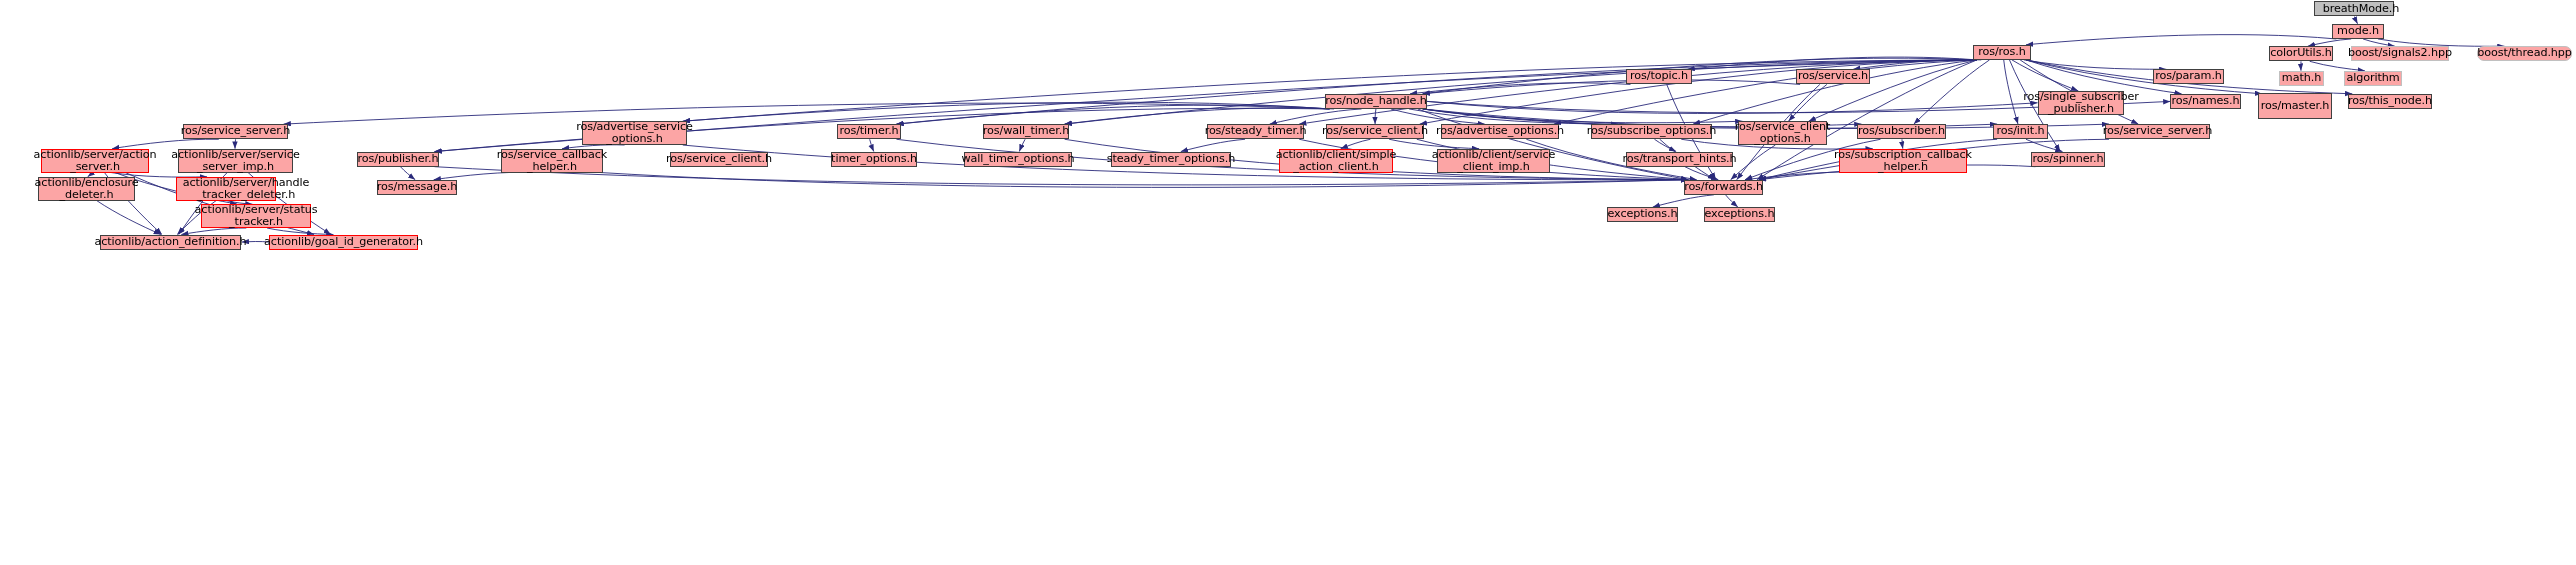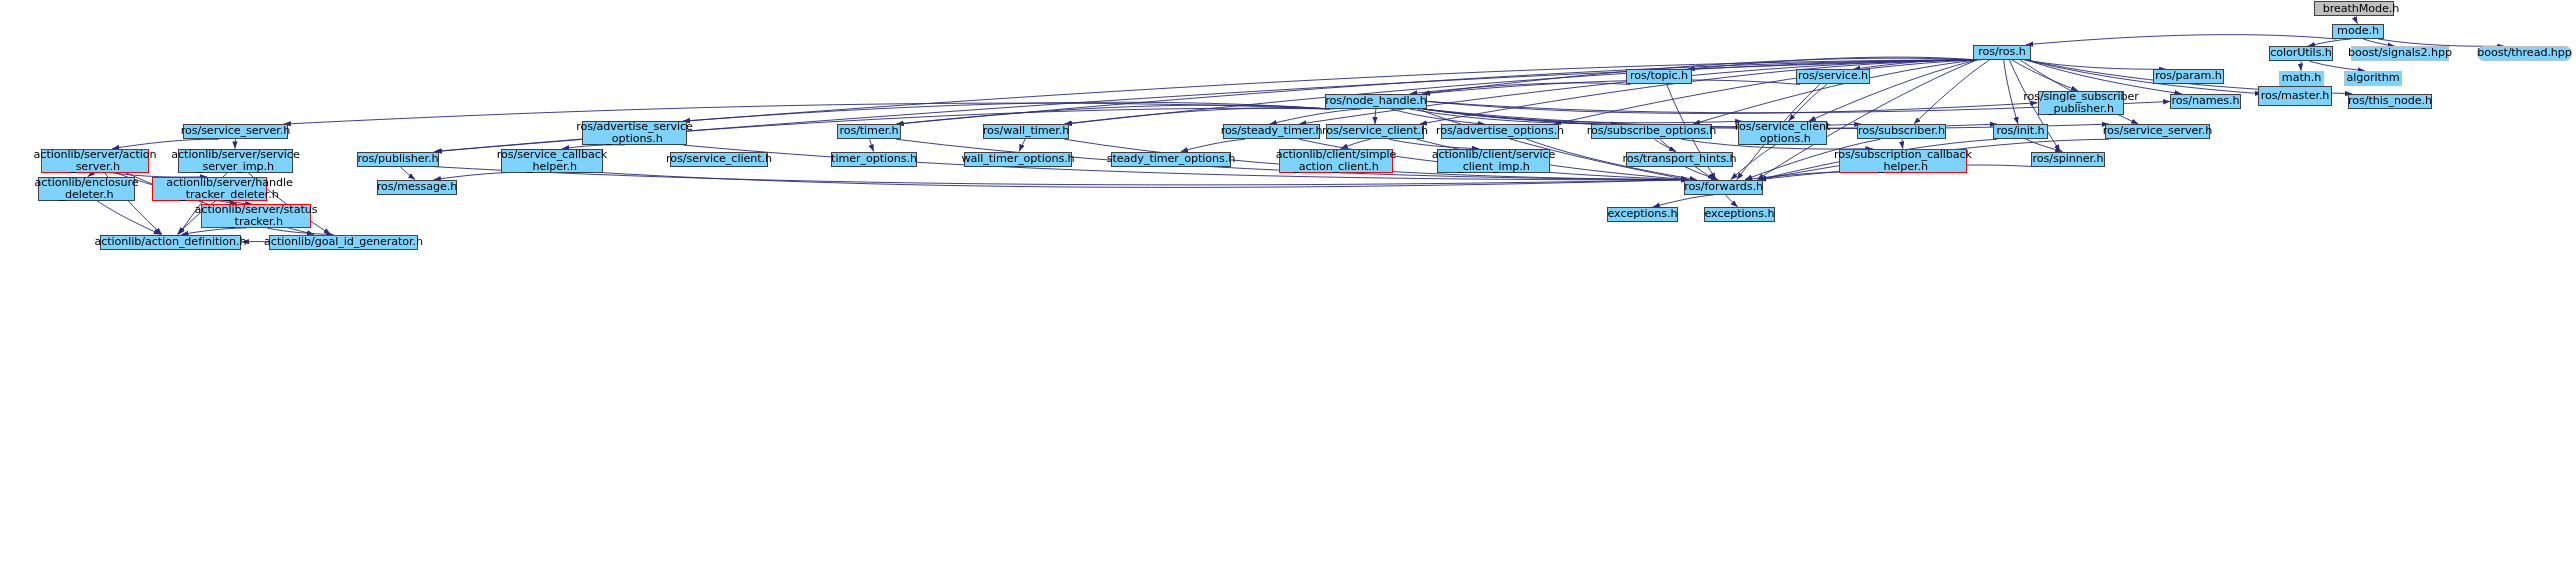--- a/index.html
+++ b/index.html
@@ -30,21 +30,21 @@
     width: 2576px;
     height: 565px;
   }
   .node {
     position: absolute;
     box-sizing: border-box;
     display: flex;
     align-items: center;
     justify-content: center;
     text-align: center;
-    background: #7dd3fc;
+    background: #fca5a5;
     border: 0.7px solid #404040;
     color: #000000;
     font-size: 11.2px;
     line-height: 1.08;
     letter-spacing: -0.1px;
     white-space: pre-line;
     cursor: pointer;
   }
   .node.red {
     border-color: #ff0000;
@@ -178,28 +178,28 @@
       <div class="node grey-border" style="left: 2279px; top: 71px; width: 45px; height: 15px;"><span>math.h</span></div>
       <div class="node grey-border" style="left: 2344px; top: 71px; width: 58px; height: 15px;"><span>algorithm</span></div>
       <div class="node" style="left: 1973px; top: 45px; width: 58px; height: 15px;"><span>ros/ros.h</span></div>
       <div class="node" style="left: 1626px; top: 69px; width: 66px; height: 15px;"><span>ros/topic.h</span></div>
       <div class="node" style="left: 1796px; top: 69px; width: 74px; height: 15px;"><span>ros/service.h</span></div>
       <div class="node" style="left: 2153px; top: 69px; width: 71px; height: 15px;"><span>ros/param.h</span></div>
       <div class="node" style="left: 1325px; top: 94px; width: 102px; height: 15px;"><span>ros/node_handle.h</span></div>
       <div class="node" style="left: 2038px; top: 91px; width: 86px; height: 24px;"><span>ros/single_subscriber
 _publisher.h</span></div>
       <div class="node" style="left: 2170px; top: 94px; width: 71px; height: 15px;"><span>ros/names.h</span></div>
-      <div class="node" style="left: 2258px; top: 86px; width: 74px; height: 20px;"><span>ros/master.h</span></div>
+      <div class="node" style="left: 2258px; top: 93px; width: 74px; height: 26px;"><span>ros/master.h</span></div>
       <div class="node" style="left: 2348px; top: 94px; width: 84px; height: 15px;"><span>ros/this_node.h</span></div>
       <div class="node" style="left: 183px; top: 124px; width: 105px; height: 15px;"><span>ros/service_server.h</span></div>
       <div class="node" style="left: 582px; top: 121px; width: 105px; height: 24px; text-align: center;"><span>ros/advertise_service
 _options.h</span></div>
       <div class="node" style="left: 837px; top: 124px; width: 64px; height: 15px;"><span>ros/timer.h</span></div>
       <div class="node" style="left: 983px; top: 124px; width: 86px; height: 15px;"><span>ros/wall_timer.h</span></div>
-      <div class="node" style="left: 1207px; top: 124px; width: 97px; height: 15px; margin-left: 16px;"><span>ros/steady_timer.h</span></div>
+      <div class="node" style="left: 1207px; top: 124px; width: 97px; height: 15px;"><span>ros/steady_timer.h</span></div>
       <div class="node" style="left: 1326px; top: 124px; width: 98px; height: 15px;"><span>ros/service_client.h</span></div>
       <div class="node" style="left: 1441px; top: 124px; width: 118px; height: 15px;"><span>ros/advertise_options.h</span></div>
       <div class="node" style="left: 1591px; top: 124px; width: 121px; height: 15px;"><span>ros/subscribe_options.h</span></div>
       <div class="node" style="left: 1738px; top: 121px; width: 89px; height: 24px;"><span>ros/service_client
 _options.h</span></div>
       <div class="node" style="left: 1857px; top: 124px; width: 89px; height: 15px;"><span>ros/subscriber.h</span></div>
       <div class="node" style="left: 1993px; top: 124px; width: 55px; height: 15px;"><span>ros/init.h</span></div>
       <div class="node" style="left: 2105px; top: 124px; width: 105px; height: 15px;"><span>ros/service_server.h</span></div>
       <div class="node red" style="left: 41px; top: 149px; width: 108px; height: 24px;"><span>actionlib/server/action
 _server.h</span></div>
@@ -215,21 +215,21 @@
       <div class="node red" style="left: 1279px; top: 149px; width: 114px; height: 24px;"><span>actionlib/client/simple
 _action_client.h</span></div>
       <div class="node" style="left: 1437px; top: 149px; width: 113px; height: 24px;"><span>actionlib/client/service
 _client_imp.h</span></div>
       <div class="node" style="left: 1626px; top: 152px; width: 107px; height: 15px;"><span>ros/transport_hints.h</span></div>
       <div class="node red" style="left: 1839px; top: 149px; width: 128px; height: 24px;"><span>ros/subscription_callback
 _helper.h</span></div>
       <div class="node" style="left: 2031px; top: 152px; width: 74px; height: 15px;"><span>ros/spinner.h</span></div>
       <div class="node" style="left: 38px; top: 177px; width: 97px; height: 24px;"><span>actionlib/enclosure
 _deleter.h</span></div>
-      <div class="node red" style="left: 152px; top: 177px; width: 115px; height: 24px; padding-left: 40px;"><span>actionlib/server/handle
+      <div class="node red" style="left: 176px; top: 177px; width: 100px; height: 24px; padding-left: 40px;"><span>actionlib/server/handle
 _tracker_deleter.h</span></div>
       <div class="node" style="left: 377px; top: 180px; width: 80px; height: 15px;"><span>ros/message.h</span></div>
       <div class="node" style="left: 1684px; top: 180px; width: 79px; height: 15px;"><span>ros/forwards.h</span></div>
       <div class="node red" style="left: 201px; top: 204px; width: 110px; height: 24px;"><span>actionlib/server/status
 _tracker.h</span></div>
       <div class="node" style="left: 1607px; top: 207px; width: 71px; height: 15px;"><span>exceptions.h</span></div>
       <div class="node" style="left: 1704px; top: 207px; width: 71px; height: 15px;"><span>exceptions.h</span></div>
       <div class="node" style="left: 100px; top: 235px; width: 141px; height: 15px;"><span>actionlib/action_definition.h</span></div>
       <div class="node red" style="left: 269px; top: 235px; width: 149px; height: 15px;"><span>actionlib/goal_id_generator.h</span></div>
     </div>

